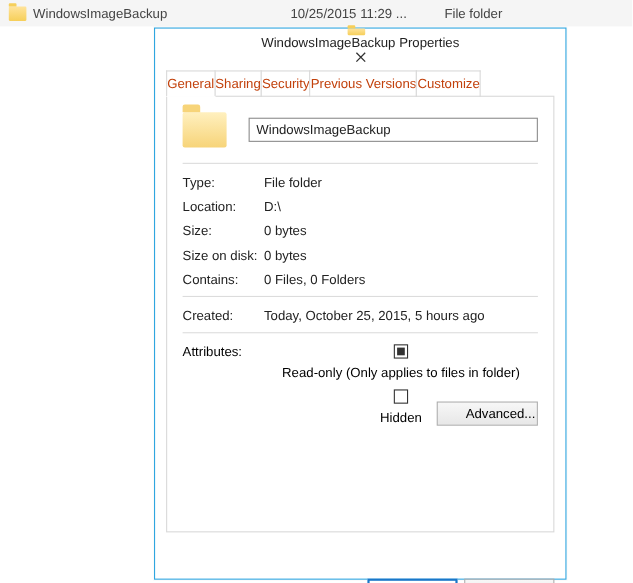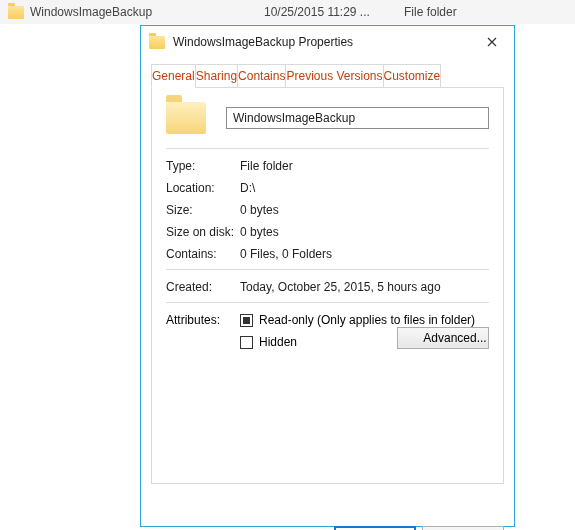--- a/index.html
+++ b/index.html
@@ -7,21 +7,21 @@
 
   .header-row { height: 24px; background: #f5f5f5; display: flex; align-items: center; padding: 0 4px; color: #444; }
   .hc1 { width: 260px; display: flex; align-items: center; gap: 6px; }
   .hc2 { width: 140px; }
   .hc3 { width: 120px; }
   .folder-mini { width: 16px; height: 13px; background: linear-gradient(#ffe39a,#f6cf5a); border-radius: 1px; position: relative; margin-left: 4px; }
   .folder-mini::before { content:""; position:absolute; top:-3px; left:0; width:7px; height:3px; background:#f6cf5a; border-radius:1px 1px 0 0; }
 
   .dialog { position: absolute; left: 140px; top: 25px; width: 375px; height: 502px; background: #fff; border: 1px solid #2fa6e0; box-shadow: 0 0 0 1px rgba(0,0,0,0.02); }
 
-  .titlebar { height: 32px; display: flex; align-items: center; padding: 0 8px; }
+  .titlebar { height: 32px; display: flex; align-items: center; padding: 0 8px; flex-direction: column; }
   .title-icon { width: 16px; height: 13px; background: linear-gradient(#ffe39a,#f6cf5a); border-radius: 1px; position: relative; margin-right: 8px; }
   .title-icon::before { content:""; position:absolute; top:-3px; left:0; width:7px; height:3px; background:#f6cf5a; border-radius:1px 1px 0 0; }
   .title-text { flex: 1; font-size: 12px; color: #222; }
   .close-btn { width: 28px; height: 24px; display: flex; align-items: center; justify-content: center; cursor: pointer; color: #333; font-size: 14px; }
 
   .tabs { display: flex; padding: 6px 10px 0 10px; gap: 0; position: relative; }
   .tab { font-size: 12px; padding: 4px 0; border: 1px solid #d9d9d9; border-bottom: none; background: #fff; position: relative; margin-right: -1px; color: #c2410c; cursor: pointer; }
   .tab.active { border-bottom: 1px solid #fff; z-index: 2; }
   .tab-panel { margin: 0 10px 10px 10px; border: 1px solid #d9d9d9; height: 397px; padding: 14px 14px 10px 14px; position: relative; margin-top: -1px; }
 
@@ -32,21 +32,21 @@
 
   hr.sep { border: none; border-top: 1px solid #dcdcdc; margin: 8px 0 10px 0; }
 
   .row { display: flex; font-size: 12px; color: #222; margin-bottom: 8px; }
   .row .label { width: 74px; }
   .row .val { flex: 1; }
 
   .attr-block { display: flex; }
   .attr-col { width: 74px; }
   .attr-right { flex: 1; }
-  .chk-line { display: flex; align-items: center; margin-bottom: 8px; gap: 6px; }
+  .chk-line { display: flex; align-items: center; margin-bottom: 8px; gap: 6px; flex-direction: column; }
   .chk { width: 13px; height: 13px; border: 1px solid #333; display: inline-flex; align-items: center; justify-content: center; }
   .chk.filled::after { content:""; width: 7px; height: 7px; background: #333; }
   .adv-row { display: flex; justify-content: flex-end; margin-top: -30px; }
   .btn-adv { width: 92px; height: 22px; border: 1px solid #adadad; background: linear-gradient(#f7f7f7,#e7e7e7); font-size: 12px; display: flex; align-items: center; justify-content: center; cursor: pointer; padding-left: 24px; }
 
   .buttons { display: flex; justify-content: flex-end; gap: 6px; padding: 0 10px 10px 0; }
   .btn { width: 82px; height: 23px; font-size: 12px; display: flex; align-items: center; justify-content: center; border: 1px solid #adadad; background: linear-gradient(#f7f7f7,#e7e7e7); cursor: pointer; margin-top: 32px; }
   .btn.primary { border: 2px solid #1a77c9; background: #fff; }
   .btn.disabled { color: #9a9a9a; cursor: default; }
 </style>
@@ -69,21 +69,21 @@
     <div class="close-btn">
       <svg width="10" height="10" viewBox="0 0 10 10">
           <path d="M1 1 L9 9 M9 1 L1 9" stroke="currentColor" stroke-width="1.2"></path>
         </svg>
     </div>
   </div>
 
   <div class="tabs">
     <div class="tab active">General</div>
     <div class="tab">Sharing</div>
-    <div class="tab">Contains</div>
+    <div class="tab">Security</div>
     <div class="tab">Previous Versions</div>
     <div class="tab">Customize</div>
   </div>
 
   <div class="tab-panel">
 
     <div class="icon-row">
       <div class="big-folder"></div>
       <input class="name-input" value="WindowsImageBackup" style="">
     </div>

